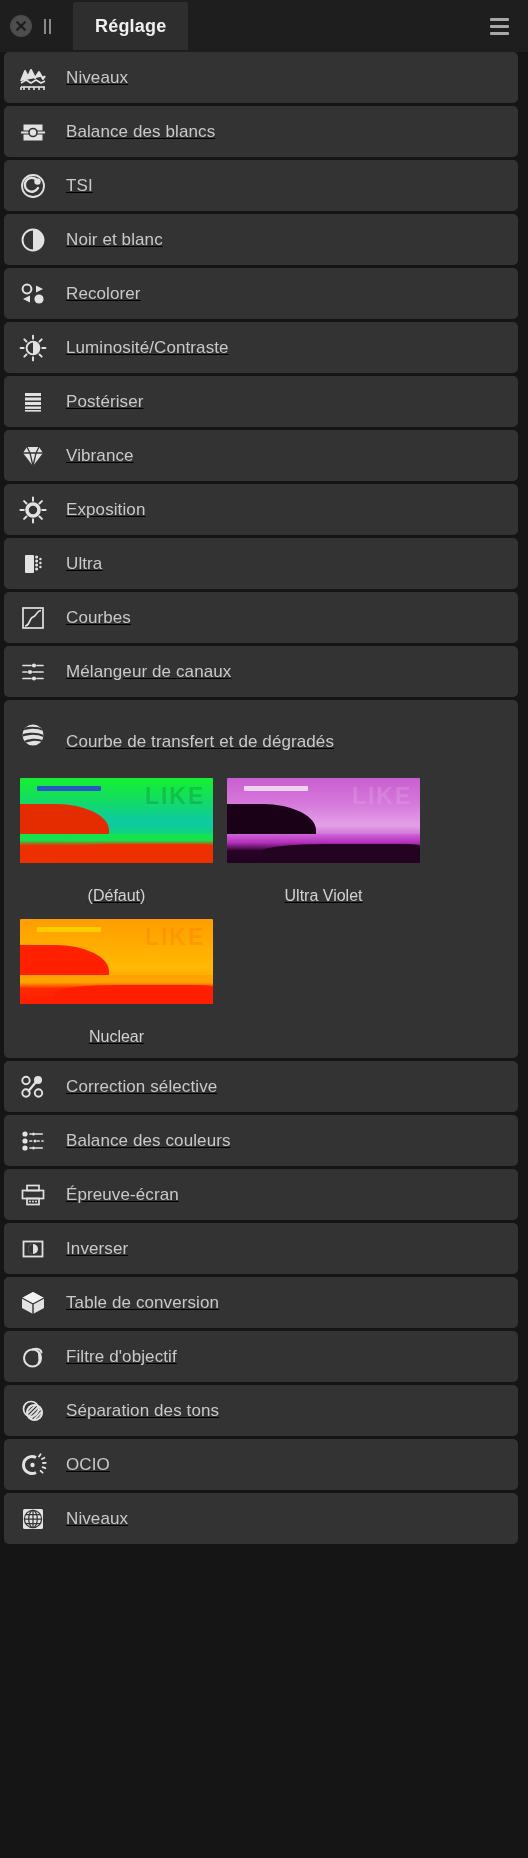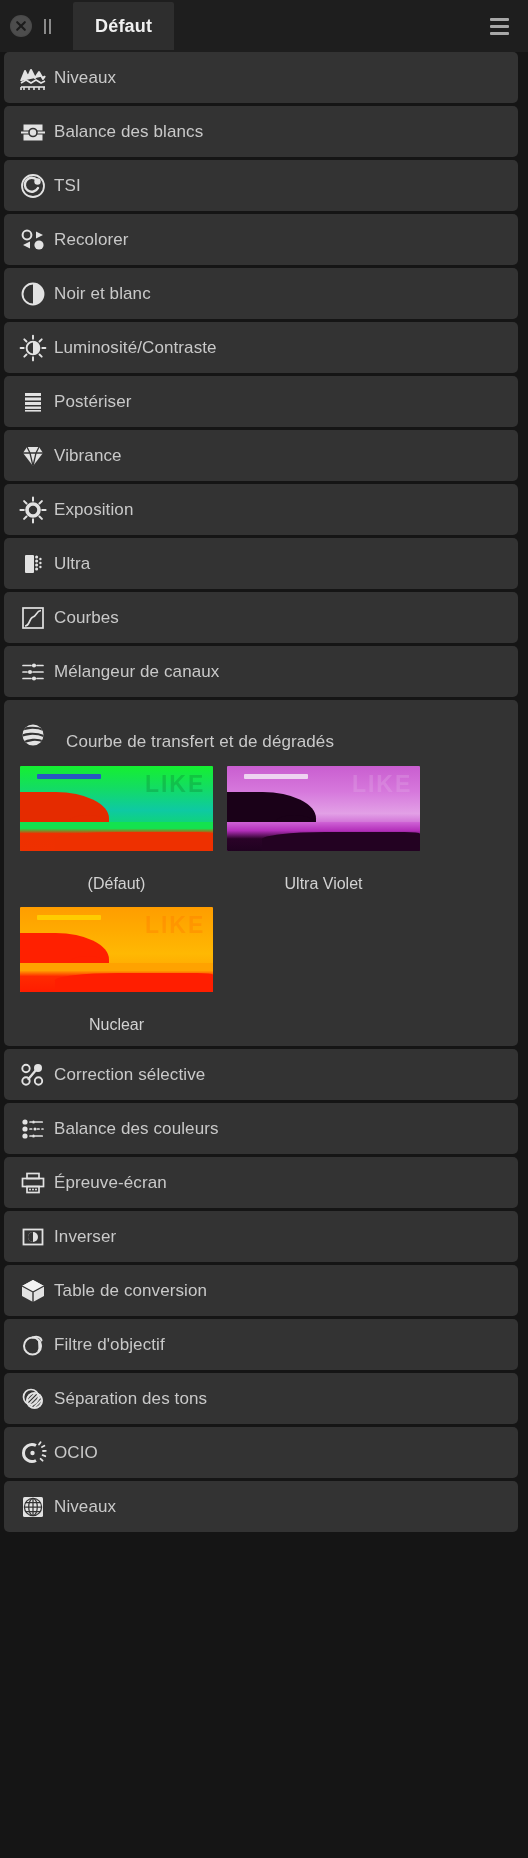--- a/index.html
+++ b/index.html
@@ -51,22 +51,23 @@
   .hamburger i{display:block;height:3px;background:#a8a8a8;border-radius:1px;}
 
   
   .list{flex:1 1 auto;padding:0 10px 0 4px;display:flex;flex-direction:column;gap:3px;}
   .row{
     background:#333333;
     border-radius:5px;
     min-height:51px;
     display:flex;align-items:center;
     padding-left:12px;
-    gap:4px;
+    gap:16px;
     flex:0 0 auto;
+    text-decoration:underline;
   }
   .row .ico{
     width:34px;height:34px;flex:0 0 34px;
     display:flex;align-items:center;justify-content:center;
     color:#e2e2e2;
   }
   .row .ico svg{display:block;}
   .row .lbl{
     color:#c9c9c9;font-size:17px;letter-spacing:.1px;white-space:nowrap;
   }
@@ -116,21 +117,21 @@
       <span class="close-btn">
         <svg width="22" height="22" viewBox="0 0 22 22">
           <circle cx="11" cy="11" r="10" fill="#4d4d4d"></circle>
           <path d="M7.2 7.2 L14.8 14.8 M14.8 7.2 L7.2 14.8" stroke="#1c1c1c" stroke-width="2.1" stroke-linecap="round"></path>
         </svg>
       </span>
       <span class="pause-btn">
           <i></i>
           <i></i>
         </span>
-      <span class="tab">Défaut</span>
+      <span class="tab">Réglage</span>
     </div>
     <div class="hamburger">
       <i></i>
         <i></i>
         <i></i>
     </div>
   </div>
 
   <div class="list">
 
@@ -165,37 +166,37 @@
           <path d="M19 9 A7 7 0 1 0 20 17" stroke-width="2.4" stroke-linecap="round"></path>
           <circle cx="19.5" cy="10.5" r="3.2" fill="#e2e2e2" stroke="none"></circle>
         </svg>
       </span>
       <span class="lbl">TSI</span>
     </div>
 
     <div class="row">
       <span class="ico">
         <svg width="30" height="30" viewBox="0 0 30 30" fill="none" stroke="#e2e2e2">
+          <circle cx="15" cy="15" r="10.5" stroke-width="1.9"></circle>
+          <path d="M15 4.5 A10.5 10.5 0 0 1 15 25.5 Z" fill="#e2e2e2" stroke="none"></path>
+        </svg>
+      </span>
+      <span class="lbl">Noir et blanc</span>
+    </div>
+
+    <div class="row">
+      <span class="ico">
+        <svg width="30" height="30" viewBox="0 0 30 30" fill="none" stroke="#e2e2e2">
           <circle cx="9" cy="10" r="4.4" stroke-width="2"></circle>
           <path d="M18 6.5 L25 10 L18 13.5 Z" fill="#e2e2e2" stroke="none"></path>
           <circle cx="21" cy="20" r="4.6" fill="#e2e2e2" stroke="none"></circle>
           <path d="M12 16.5 L5 20 L12 23.5 Z" fill="#e2e2e2" stroke="none"></path>
         </svg>
       </span>
       <span class="lbl">Recolorer</span>
-    </div>
-
-    <div class="row">
-      <span class="ico">
-        <svg width="30" height="30" viewBox="0 0 30 30" fill="none" stroke="#e2e2e2">
-          <circle cx="15" cy="15" r="10.5" stroke-width="1.9"></circle>
-          <path d="M15 4.5 A10.5 10.5 0 0 1 15 25.5 Z" fill="#e2e2e2" stroke="none"></path>
-        </svg>
-      </span>
-      <span class="lbl">Noir et blanc</span>
     </div>
 
     <div class="row">
       <span class="ico">
         <svg width="30" height="30" viewBox="0 0 30 30" fill="none" stroke="#e2e2e2">
           <circle cx="15" cy="15" r="6.4" stroke-width="1.9"></circle>
           <path d="M15 8.6 A6.4 6.4 0 0 1 15 21.4 Z" fill="#e2e2e2" stroke="none"></path>
           <g stroke-width="1.9" stroke-linecap="round">
             <path d="M15 2.6 v3.1 M15 24.3 v3.1 M2.6 15 h3.1 M24.3 15 h3.1
                      M6.3 6.3 l2.2 2.2 M21.5 21.5 l2.2 2.2 M23.7 6.3 l-2.2 2.2 M8.5 21.5 l-2.2 2.2"></path>

